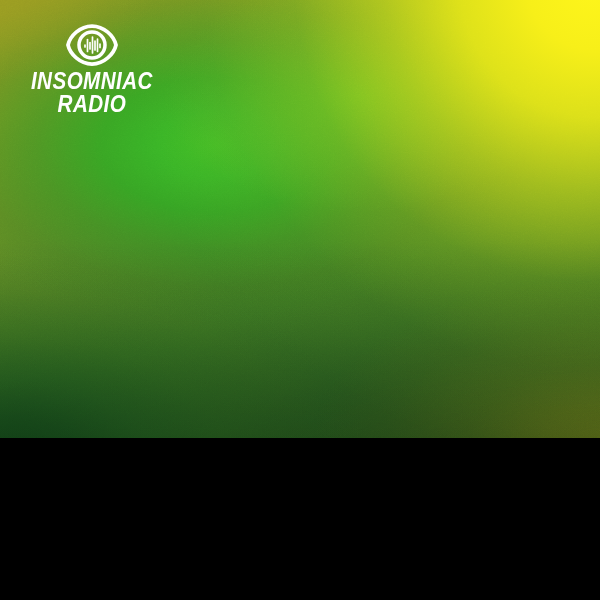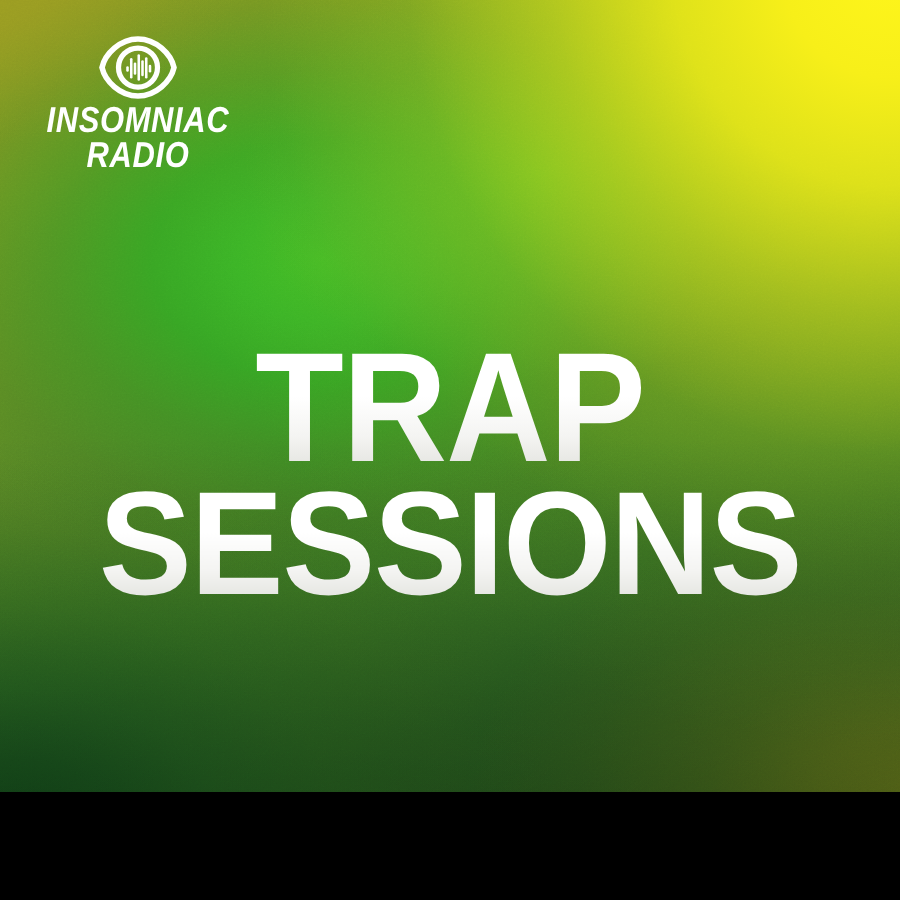--- a/index.html
+++ b/index.html
@@ -3,21 +3,21 @@
 <meta charset="utf-8">
 <style>
   html, body {
     margin: 0;
     padding: 0;
     background: #000;
   }
   #cover {
     position: relative;
     width: 600px;
-    height: 528px;
+    height: 438px;
     overflow: hidden;
     font-family: "Liberation Sans", sans-serif;
     background: #6f9a26;
     isolation: isolate;
   }
 
   
   .bg-layer {
     position: absolute;
     inset: 0;
@@ -231,19 +231,15 @@
         <path d="M63 30 L63 55"></path>
         <path d="M68 40 L68 47"></path>
       </g>
     </svg>
     <div id="logo-wordmark">
       <span class="logo-line" id="logo-line-1">INSOMNIAC</span>
       <span class="logo-line" id="logo-line-2">RADIO</span>
     </div>
   </div>
 
-  <div id="title-block">
-    <span class="title-line" id="title-line-trap">TRAP</span>
-    <span class="title-line" id="title-line-sessions">SESSIONS</span>
-  </div>
 
 
 </div>
 
 </body></html>

